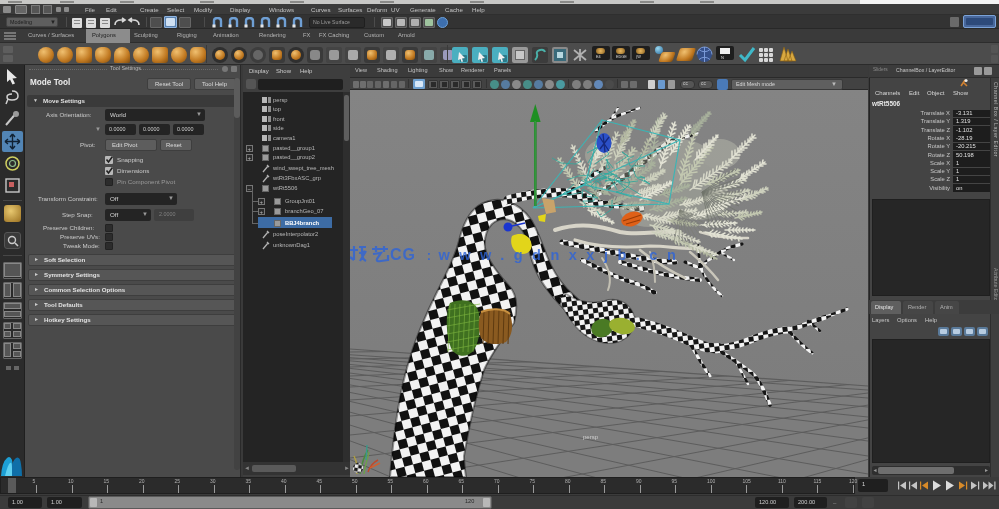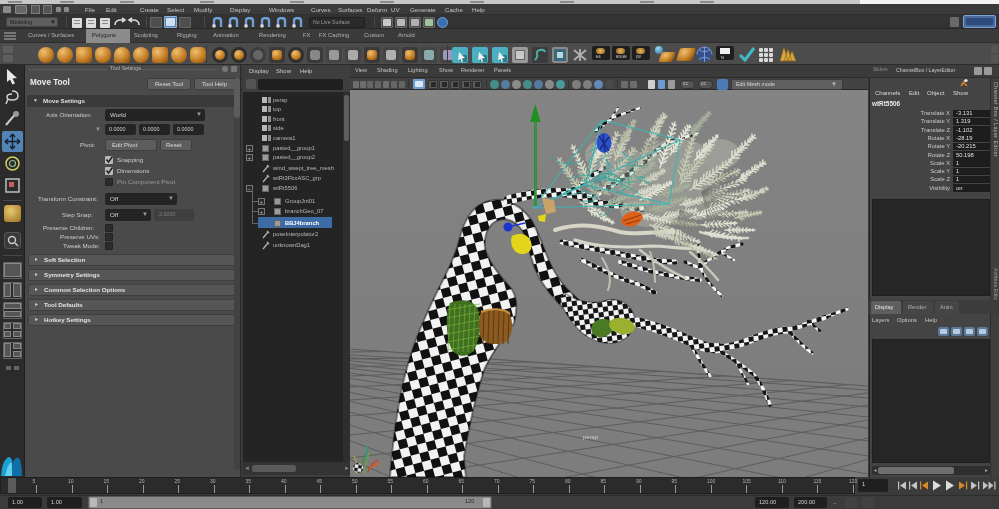--- a/index.html
+++ b/index.html
@@ -276,21 +276,21 @@
       <path d="M1 22 Q2 8 7 4 Q10 1 12 6 Q13 9 12 22 Z" fill="#1d9fd4"></path>
       <path d="M9 22 Q12 6 16 4 Q20 2 21 10 Q22 16 22 22 Z" fill="#0f6fa8"></path>
       <path d="M5 22 Q8 10 10 9 Q12 8 12 14 L12 22 Z" fill="#5fd0f0"></path>
     </svg>
 <div class="" style="left:25px;top:65px;width:216px;height:412px;background:#4a4a4a;border-right:1px solid #2a2a2a;"></div>
 <div class="" style="left:29px;top:69px;width:78px;height:1px;border-top:1px dotted #6a6a6a;height:0;"></div>
 <div class="" style="left:140px;top:69px;width:78px;height:1px;border-top:1px dotted #6a6a6a;height:0;"></div>
 <div class="t" style="left:110px;top:66px;font-size:5.4px;color:#b8b8b8;">Tool Settings</div>
 <div class="" style="left:222px;top:66px;width:6px;height:6px;background:#777;border-radius:3px;"></div>
 <div class="" style="left:231px;top:66px;width:6px;height:6px;background:#777;border-radius:1px;"></div>
-<div class="t" style="left:30px;top:79px;font-size:8.2px;color:#ececec;font-weight:bold;">Move Tool</div>
+<div class="t" style="left:30px;top:79px;font-size:8.2px;color:#ececec;font-weight:bold;">Mode Tool</div>
 <div class="" style="left:147px;top:78px;width:44px;height:12px;background:#5d5d5d;border-radius:2px;border:1px solid #3e3e3e;"></div>
 <div class="t" style="left:155px;top:81px;font-size:6px;color:#dcdcdc;">Reset Tool</div>
 <div class="" style="left:194px;top:78px;width:44px;height:12px;background:#5d5d5d;border-radius:2px;border:1px solid #3e3e3e;"></div>
 <div class="t" style="left:202px;top:81px;font-size:6px;color:#dcdcdc;">Tool Help</div>
 <div class="" style="left:27px;top:95px;width:213px;height:12px;background:#3a3a3a;border-radius:2px;"></div>
 <div class="t" style="left:33px;top:98px;font-size:5px;color:#ccc;">▼</div>
 <div class="t" style="left:43px;top:98px;font-size:6.2px;color:#e0e0e0;font-weight:bold;">Move Settings</div>
 <div class="t" style="left:46px;top:112px;font-size:6.2px;color:#cccccc;">Axis Orientation:</div>
 <div class="" style="left:105px;top:109px;width:100px;height:12px;background:#242424;border-radius:2px;"></div>
 <div class="t" style="left:110px;top:112px;font-size:6.2px;color:#d8d8d8;">World</div>
@@ -666,20 +666,26 @@
           <path d="M 10,384 C 12,372 14,366 18,360" stroke="#4a8a3a"></path>
           <path d="M 14,384 C 15,374 18,368 19,362" stroke="#6aa04a"></path>
           <path d="M 7,384 C 8,376 6,370 4,366" stroke="#b0a040"></path>
           <path d="M 18,382 C 20,376 24,372 28,370" stroke="#c04a2a"></path>
           <path d="M 20,378 L 30,373" stroke="#d06030"></path>
           <path d="M 16,370 L 17,355" stroke="#3a9a8a"></path>
         </g>
         <circle cx="8" cy="378" r="5" fill="url(#ckt)"></circle>
         <text x="233" y="349" font-size="6" fill="#cfcfcf" font-family="Liberation Sans">persp</text>
       </svg>
+<div style="position:absolute;left:-2px;top:155px;width:520px;height:22px;color:#2e64d8;opacity:.8;font-weight:bold;white-space:nowrap;"><svg width="42" height="18" viewBox="0 0 42 18" style="vertical-align:-3px">
+          <g stroke="#2e64d8" stroke-width="2.2" fill="none">
+            <path d="M2 5 L10 5 M6 1 L6 15 M6 15 L2 12 M11 8 Q15 8 17 6 M11 2 L18 2 M14 1 L14 8 Q14 14 18 16 M18 6 L12 16"></path>
+            <path d="M24 4 L40 4 M28 1 L28 7 M36 1 L36 7 M25 9 L33 8 L29 14 Q28 17 33 16 L40 15 M40 10 L40 16"></path>
+          </g>
+        </svg><span style="font-size:16px;letter-spacing:1px;">CG</span><span style="font-size:13px;">&nbsp;&nbsp;&nbsp;:&nbsp;&nbsp;</span><span style="font-size:14.5px;letter-spacing:9.5px;">www.gdnxxjb.cn</span></div>
 </div>
 <div class="" style="left:869px;top:65px;width:130px;height:412px;background:#444444;border-left:1px solid #242424;"></div>
 <div class="" style="left:869px;top:65px;width:130px;height:13px;background:#3c3c3c;border-bottom:1px solid #2e2e2e;"></div>
 <div class="t" style="left:873px;top:68px;font-size:4.8px;color:#8a8a8a;">Sliders</div>
 <div class="t" style="left:896px;top:68px;font-size:5.2px;color:#c8c8c8;">ChannelBox / LayerEditor</div>
 <div class="" style="left:974px;top:67px;width:8px;height:8px;background:#9a9a9a;border-radius:1px;"></div>
 <div class="" style="left:984px;top:67px;width:8px;height:8px;background:#9a9a9a;border-radius:1px;"></div>
 <div class="" style="left:990px;top:78px;width:9px;height:399px;background:#3f3f3f;border-left:1px solid #2e2e2e;"></div>
 <div style="position:absolute;left:990px;top:82px;width:9px;height:180px;">
       <div style="position:absolute;left:1px;top:0;width:8px;height:178px;writing-mode:vertical-rl;font-size:5.2px;color:#b8b8b8;letter-spacing:.5px;">Channel Box / Layer Editor</div>

